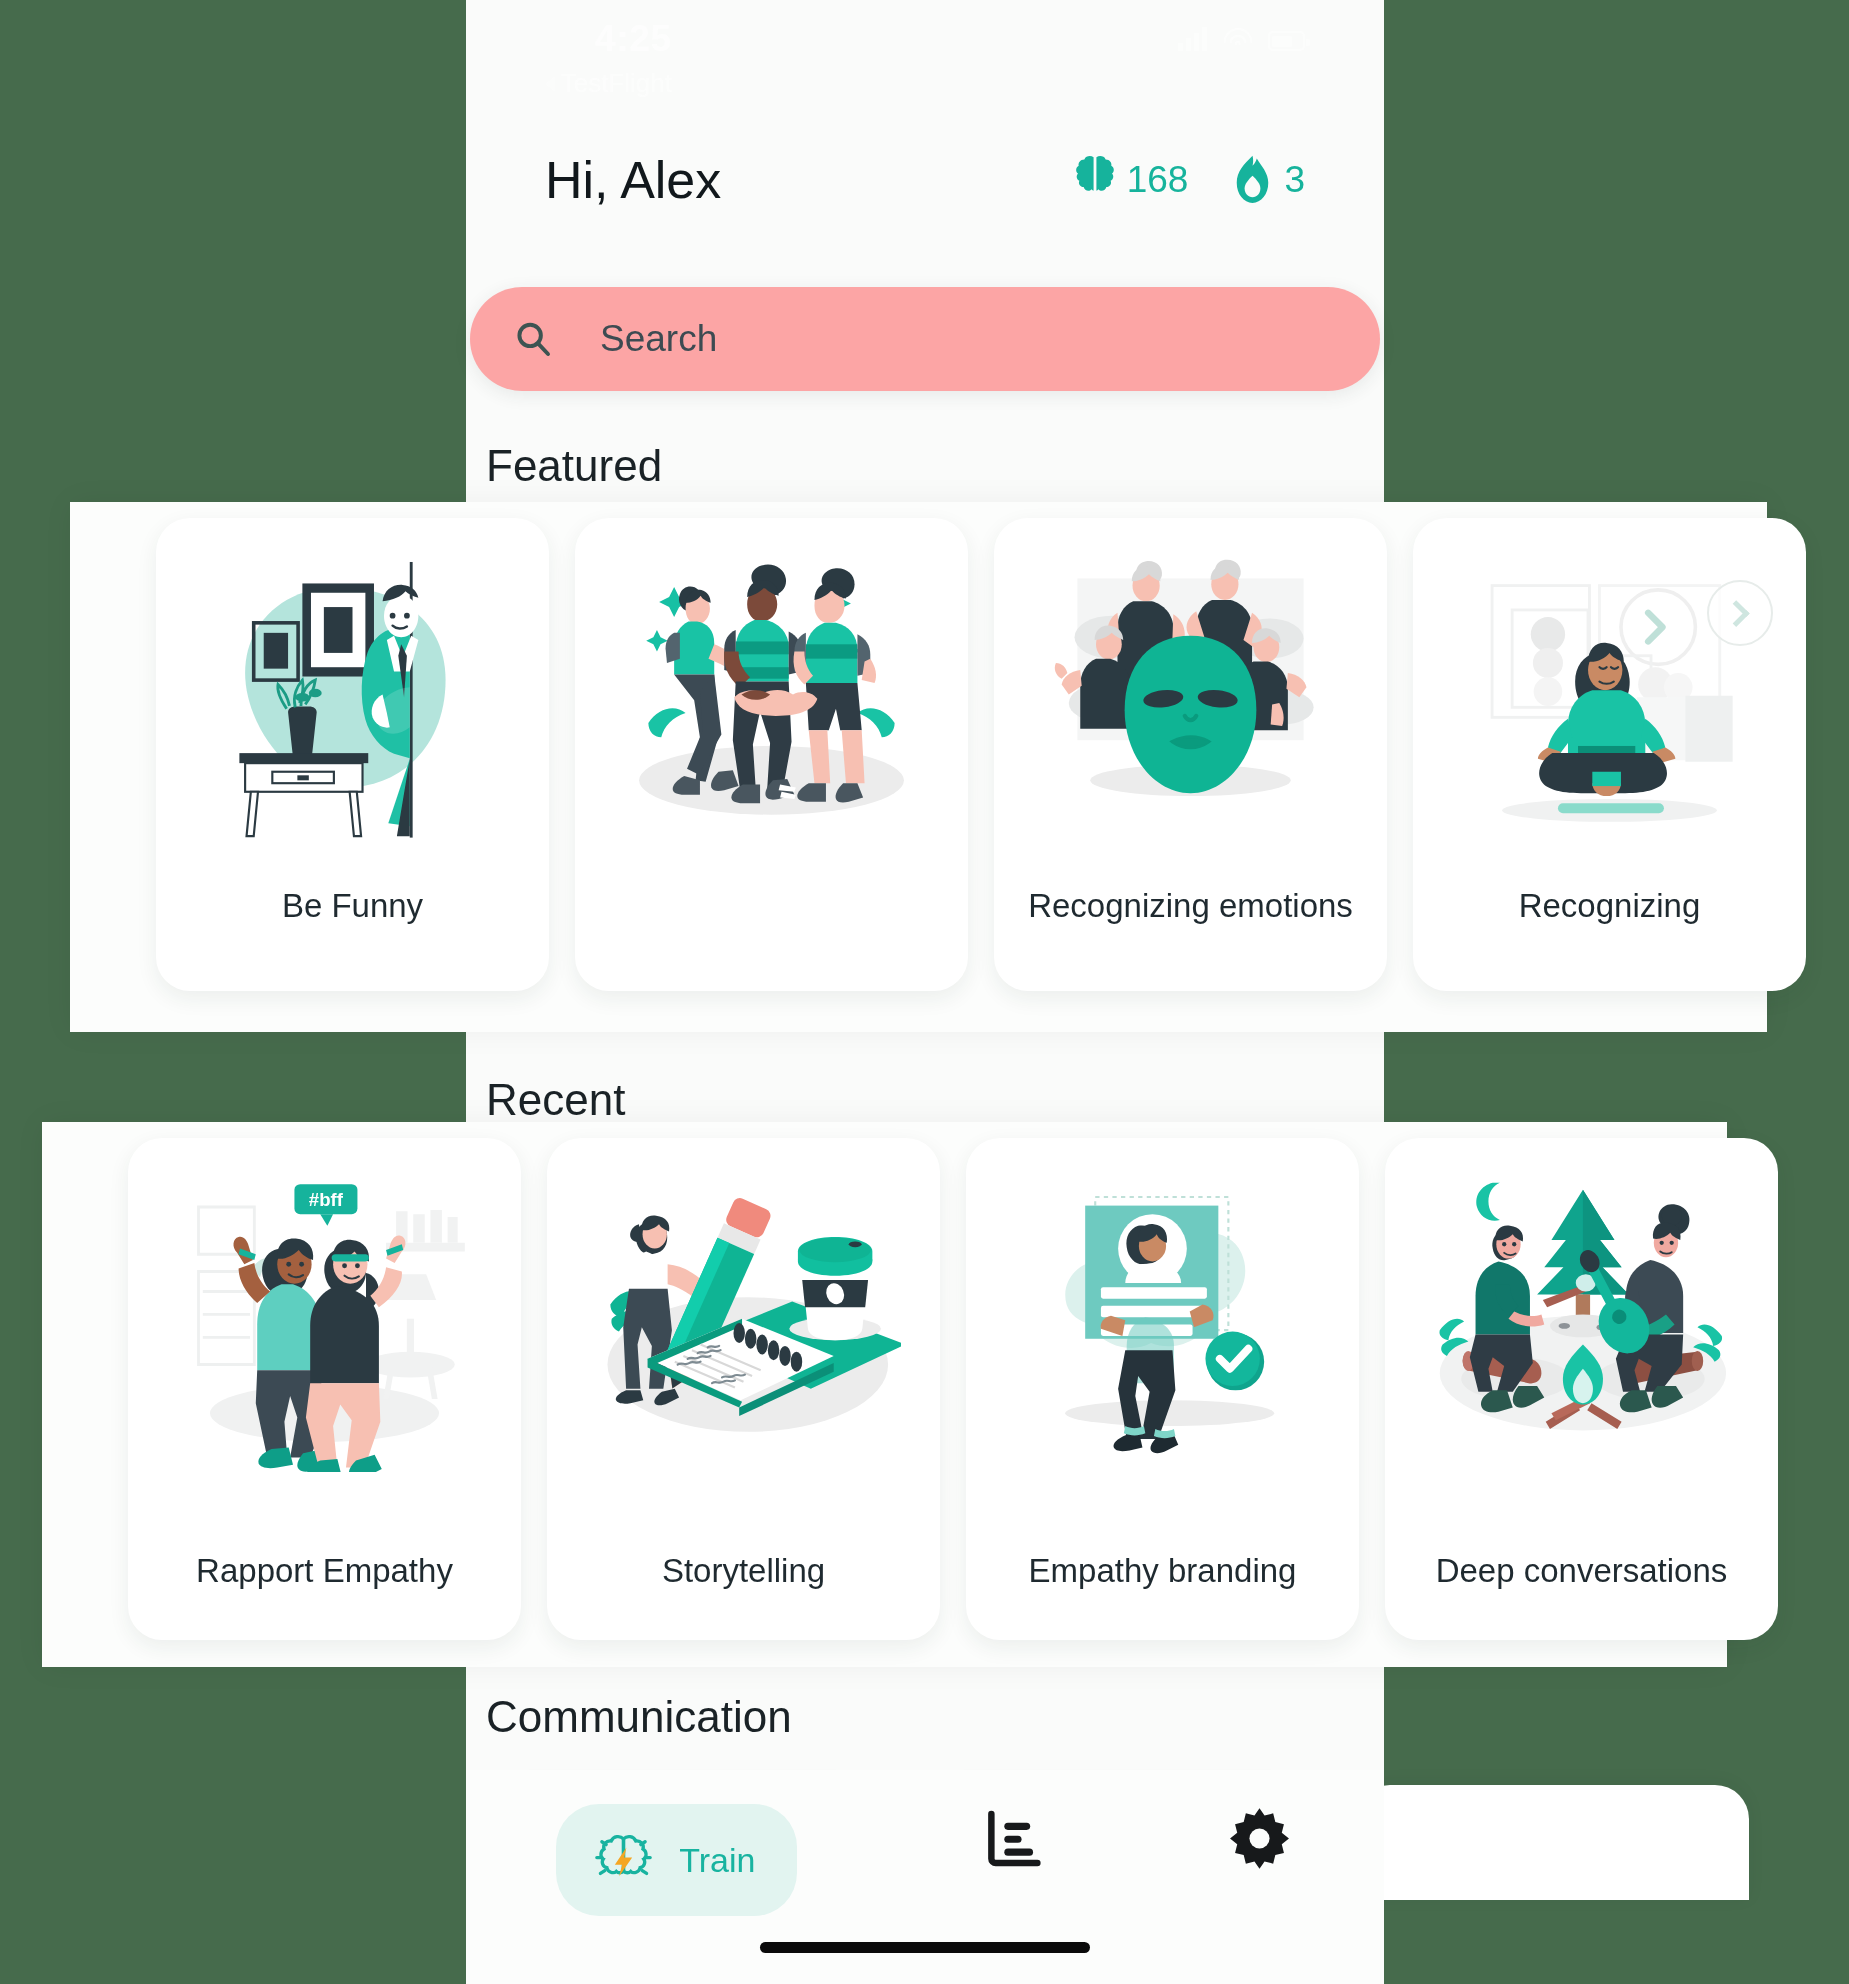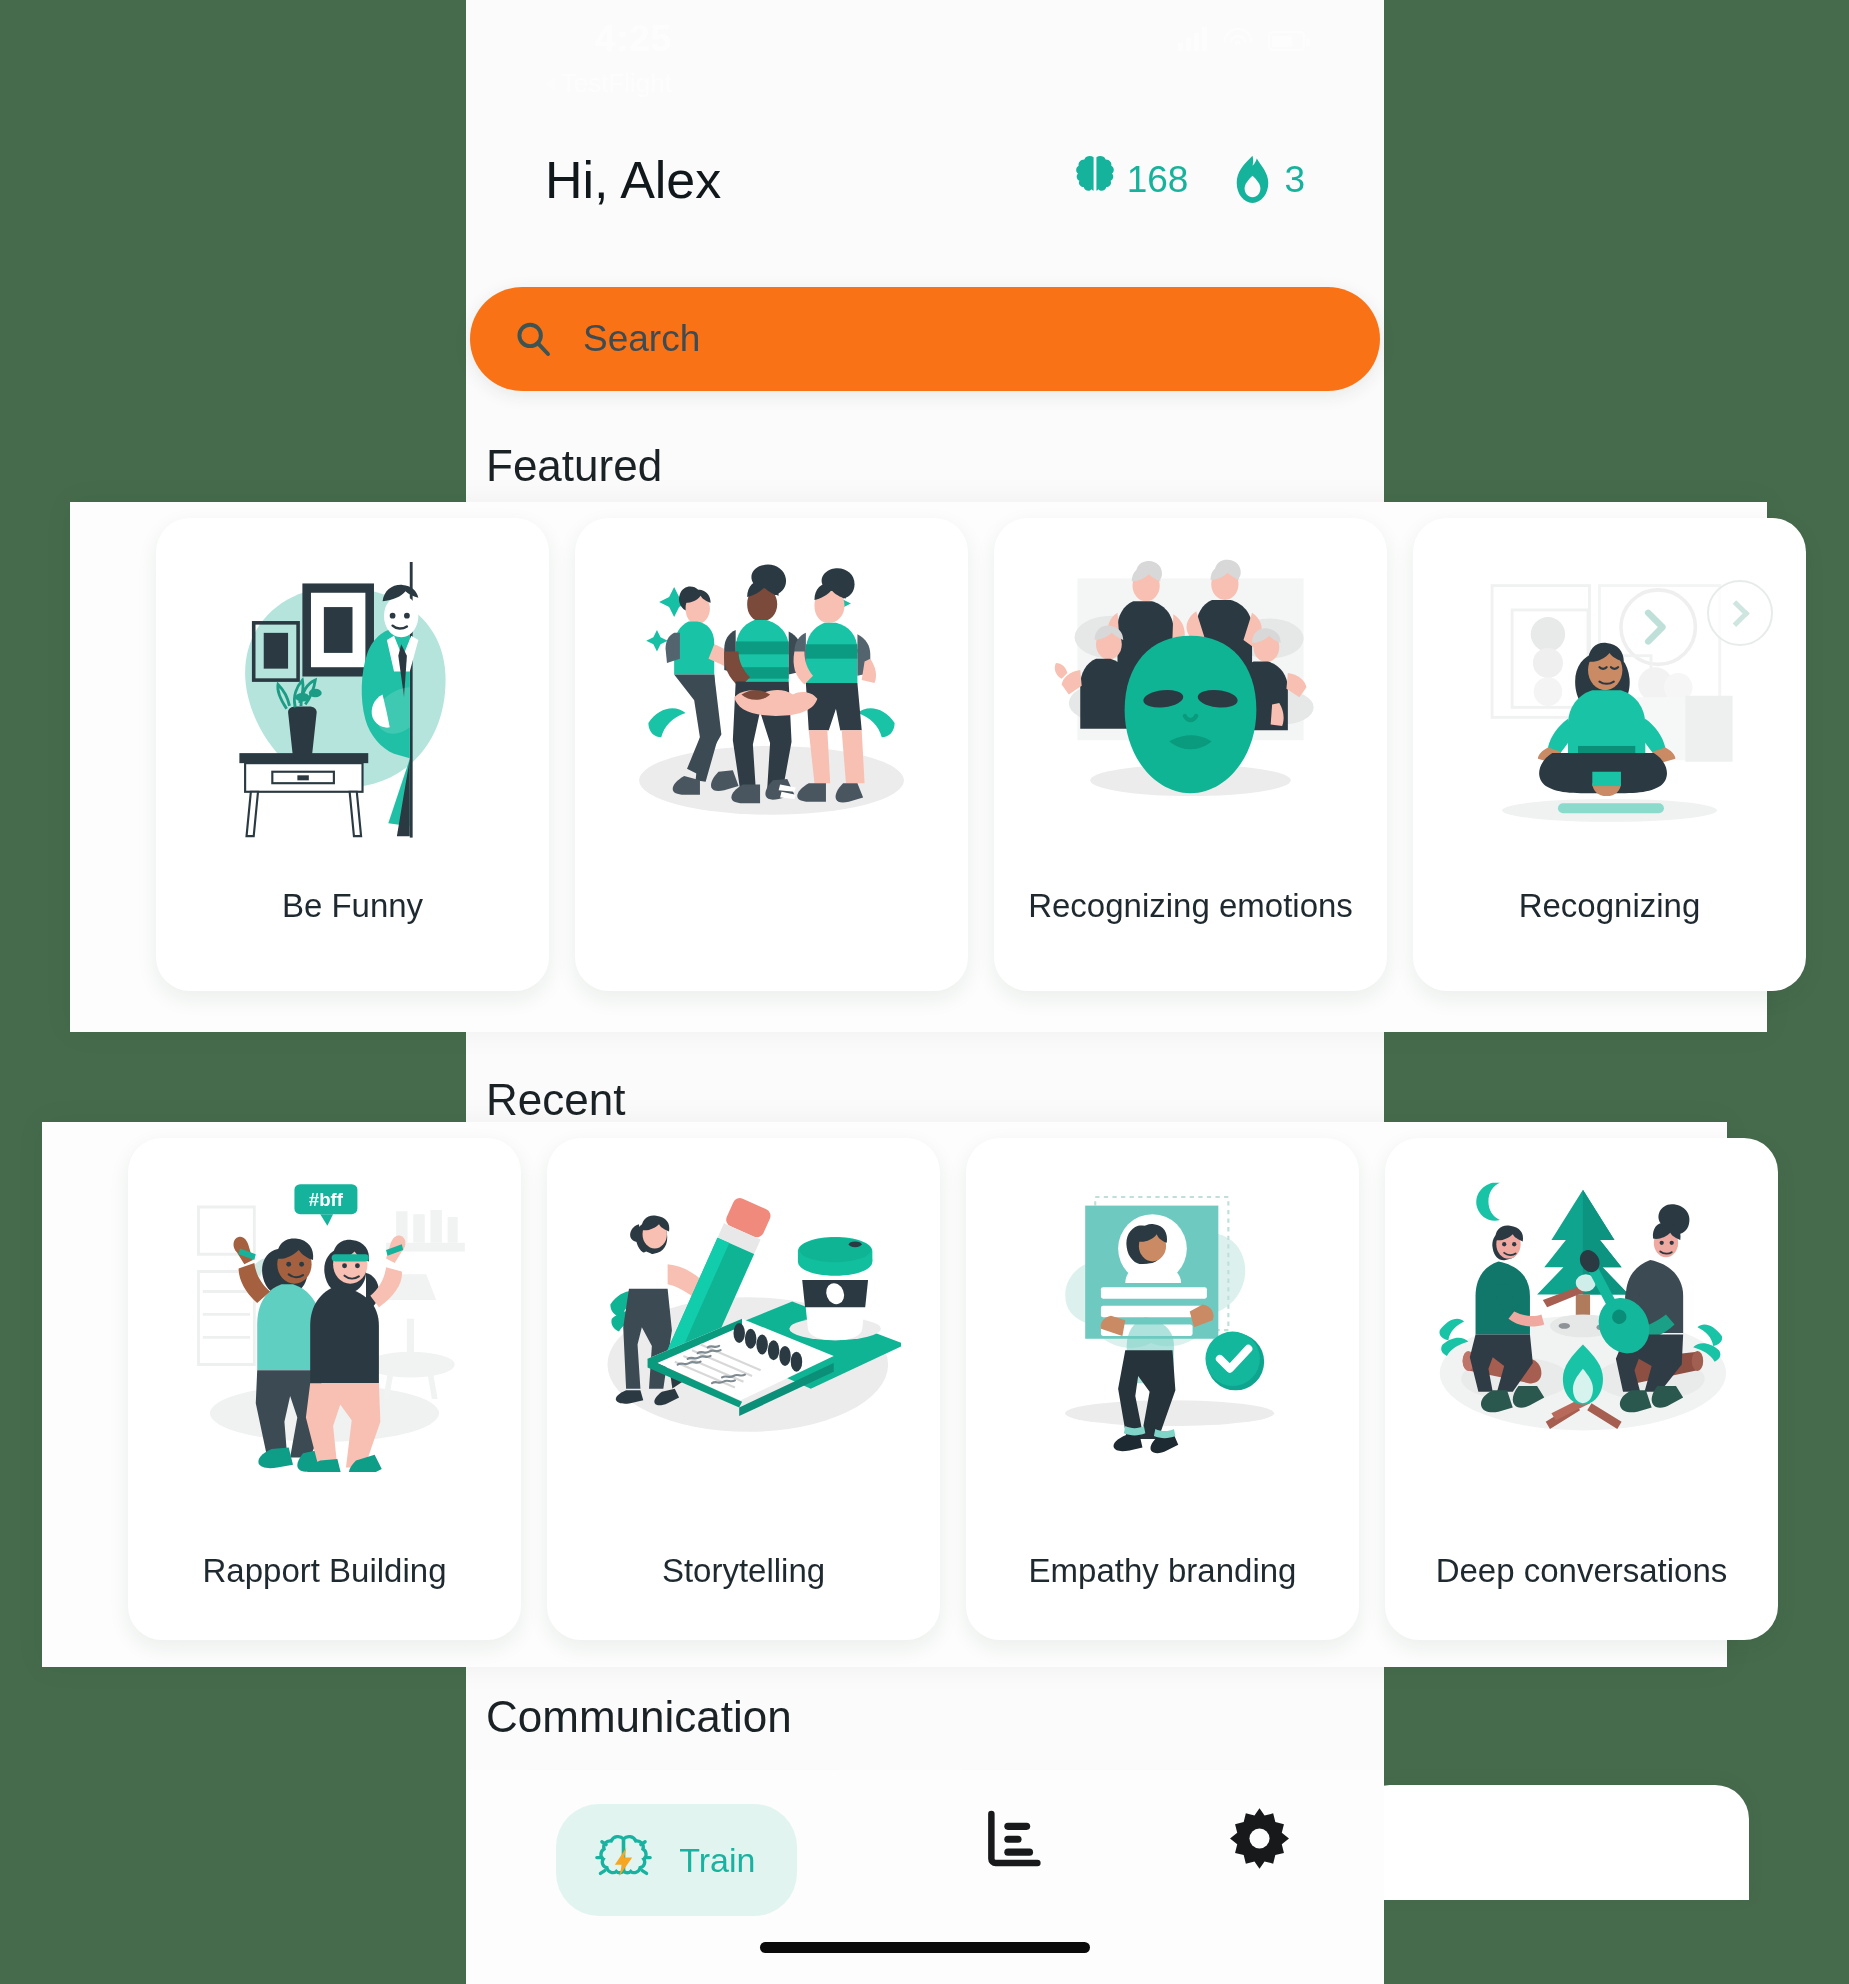--- a/index.html
+++ b/index.html
@@ -54,23 +54,23 @@
     padding:0 79px 0 79px;
   }
   .greet { font-size:52px; color:#11181c; font-weight:400; }
   .stats { display:flex; align-items:center; gap:43px; }
   .stat { display:flex; align-items:center; gap:10px; }
   .stat-val { font-size:37px; color:#16b39c; font-weight:500; }
 
   
   .search {
     position:absolute; left:470px; top:287px; width:910px; height:104px;
-    background:#f97316; border-radius:52px;
+    background:#fca5a5; border-radius:52px;
     box-shadow:0 4.3px 18.6px rgba(40,60,50,.09);
-    display:flex; align-items:center; padding:0 43px; gap:30px;
+    display:flex; align-items:center; padding:0 43px; gap:47px;
     z-index:5;
   }
   .search-ph { font-size:37px; color:#3d4b52; }
 
   
   .sect-title {
     position:absolute; font-size:44px; color:#1a2226; font-weight:400; z-index:7;
   }
   #t-featured { left:486px; top:441px; }
   #t-recent   { left:486px; top:1075px; }
@@ -500,21 +500,21 @@
           <path d="M278 152c10 2 18 12 18 26 0 14-8 24-18 26z" fill="#2b3a42"></path>
           <path d="M238 170c-24 8-38 28-38 56v80h96v-80c0-28-16-48-58-56z" fill="#2b3a42"></path>
           <path d="M296 200c22-16 34-34 32-50l-22-6c-2 16-10 30-22 40z" fill="#f7c0b2"></path>
           <path d="M328 122c8-8 6-20-2-22-6-2-12 4-14 12l-6 20 12 6z" fill="#f7c0b2"></path>
           <path d="M306 120l22-8 2 8-22 8z" fill="#16b39c"></path>
           <path d="M200 306h96l2 54-22 64h-26l8-66-16-22-10 30 6 58h-26l-18-70z" fill="#f7c0b2"></path>
           <path d="M214 414c-14 6-20 14-18 20 2 6 12 8 26 6l22-4-6-24z" fill="#0e9e88"></path>
           <path d="M264 414c-10 10-12 18-8 22 4 5 14 5 24 0l20-10-10-20z" fill="#0e9e88"></path>
         </svg>
       </div>
-      <div class="cap">Rapport Building</div>
+      <div class="cap">Rapport Empathy</div>
     </div>
 
     <div class="card">
       <div class="art">
         <svg viewBox="0 0 440 430" width="315" height="308">
           <ellipse cx="226" cy="280" rx="196" ry="94" fill="#ececec"></ellipse>
           <path d="M34 196c14-20 34-24 46-12-16 6-26 16-30 30-10-2-16-8-16-18z" fill="#0fb494"></path>
           <path d="M36 216c16-14 34-14 44-4-16 4-28 12-34 22-8-4-12-10-10-18z" fill="#0fb494"></path>
 
           <path d="M84 82c-10 2-16 12-14 24 2 14 12 22 22 20l8-2c12-4 16-18 12-32-4-12-16-14-28-10z" fill="#2b3a42"></path>

